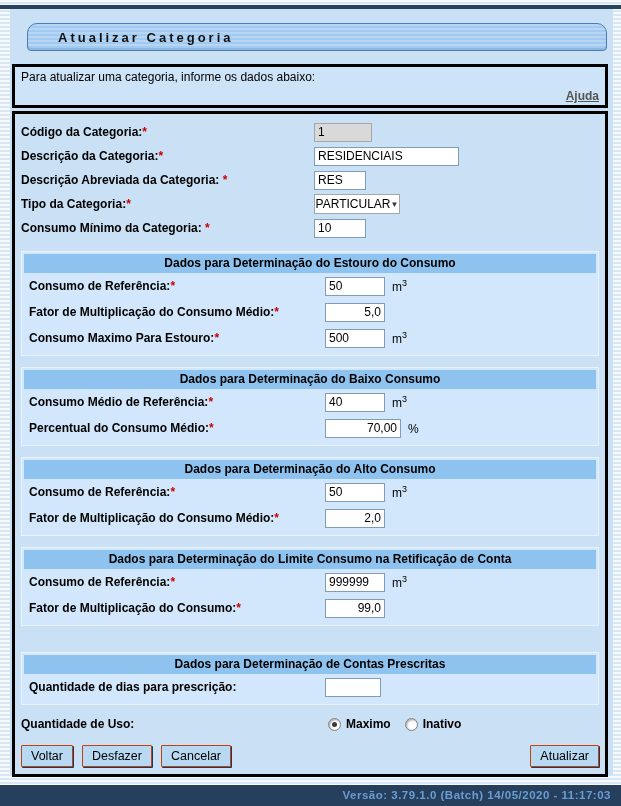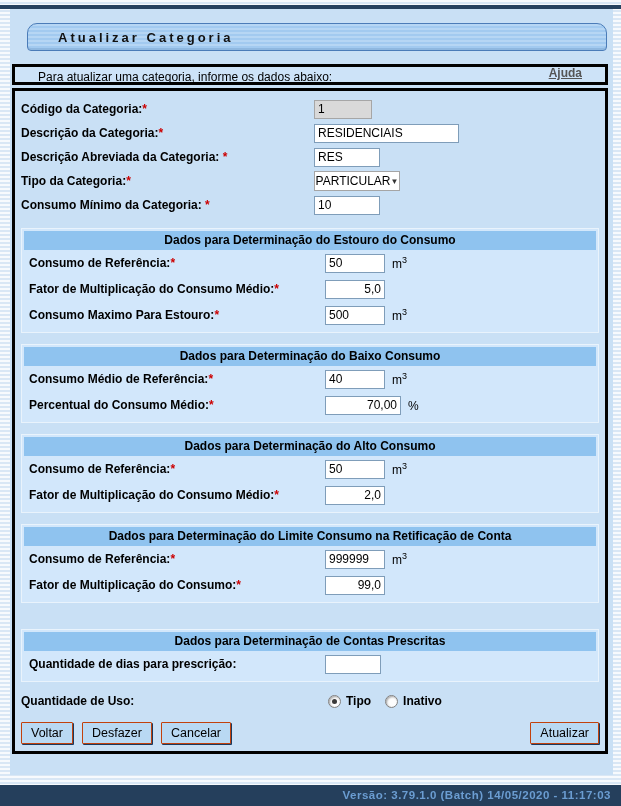--- a/index.html
+++ b/index.html
@@ -14,24 +14,24 @@
 
   .tab {
     margin:14px 6px 0 17px; height:28px;
     border:1px solid #4b7cb8; border-radius:10px 10px 4px 4px;
     background: repeating-linear-gradient(to bottom, #b6d6f4 0 2px, #a2caf0 2px 4px);
     line-height:27px; padding-left:30px;
     font-weight:bold; font-size:13px; letter-spacing:3px; color:#111;
     box-shadow: inset 0 -2px 0 #8fb8e0;
   }
   .instruction-box {
-    margin:13px 5px 0 2px; height:21px;
+    margin:13px 5px 0 2px; height:44px;
     border:3px solid #000; background:#cde3f8;
     display:flex; justify-content:space-between;
-    padding:2px 23px; font-size:12px; color:#000;
+    padding:2px 6px; font-size:12px; color:#000;
   }
   .instruction-box .itext { align-self:flex-start; padding-top:1px; }
   .instruction-box .ajuda {
     align-self:flex-end; font-weight:bold; color:#555;
     text-decoration:underline; cursor:pointer; font-size:12px;
   }
 
   .form-box {
     margin:3px 5px 0 2px; border:3px solid #000; background:#c9e0f5;
     padding:6px 6px 7px 6px;
@@ -41,21 +41,21 @@
   .lbl { font-weight:bold; color:#000; }
   .frow .lbl { flex:0 0 293px; }
   .req { color:#cc0000; font-weight:bold; }
 
   input.inp {
     height:19px; border:1px solid #7f9db9; background:#fff; color:#000;
     font-size:12px; font-family:"Liberation Sans", sans-serif; padding:0 3px;
   }
   input.inp:disabled, input.inp.dis { background:#d9d9d9; border-color:#a6a6a6; color:#000; }
   .ra { text-align:right; }
-  .w58 { width:58px; } .w66 { width:66px; } .w145 { width:145px; }
+  .w58 { width:58px; } .w66 { width:52px; } .w145 { width:145px; }
   .w60 { width:60px; } .w76 { width:76px; } .w56 { width:56px; }
 
   .sel {
     width:86px; height:20px; border:1px solid #a5a5a5; background:#fff;
     font-size:12px; display:flex; align-items:center; justify-content:center;
     padding:0 4px; color:#000; cursor:default;
   }
   .sel .arrow { font-size:8px; color:#333; }
 
   .section { margin:11px 0 0 0; background:#d2e7fb; border:1px solid #e9f3fc; padding:2px 2px 4px 2px; }
@@ -210,21 +210,21 @@
       <div class="srow">
         <span class="lbl"><span>Quantidade de dias para prescrição:</span><span class="req"></span></span>
         <input class="inp w56" value="" style="">
       </div>
     </div>
 
     <div class="ind-row">
       <span class="lbl">Quantidade de Uso:</span>
       <div class="radios">
         <span class="radio checked"></span>
-        <span class="rlbl">Tipo</span>
+        <span class="rlbl">Maximo</span>
         <span class="radio"></span>
         <span class="rlbl">Inativo</span>
       </div>
     </div>
 
 
     <div class="btn-row">
       <button class="btn">Voltar</button>
       <button class="btn">Desfazer</button>
       <button class="btn">Cancelar</button>

